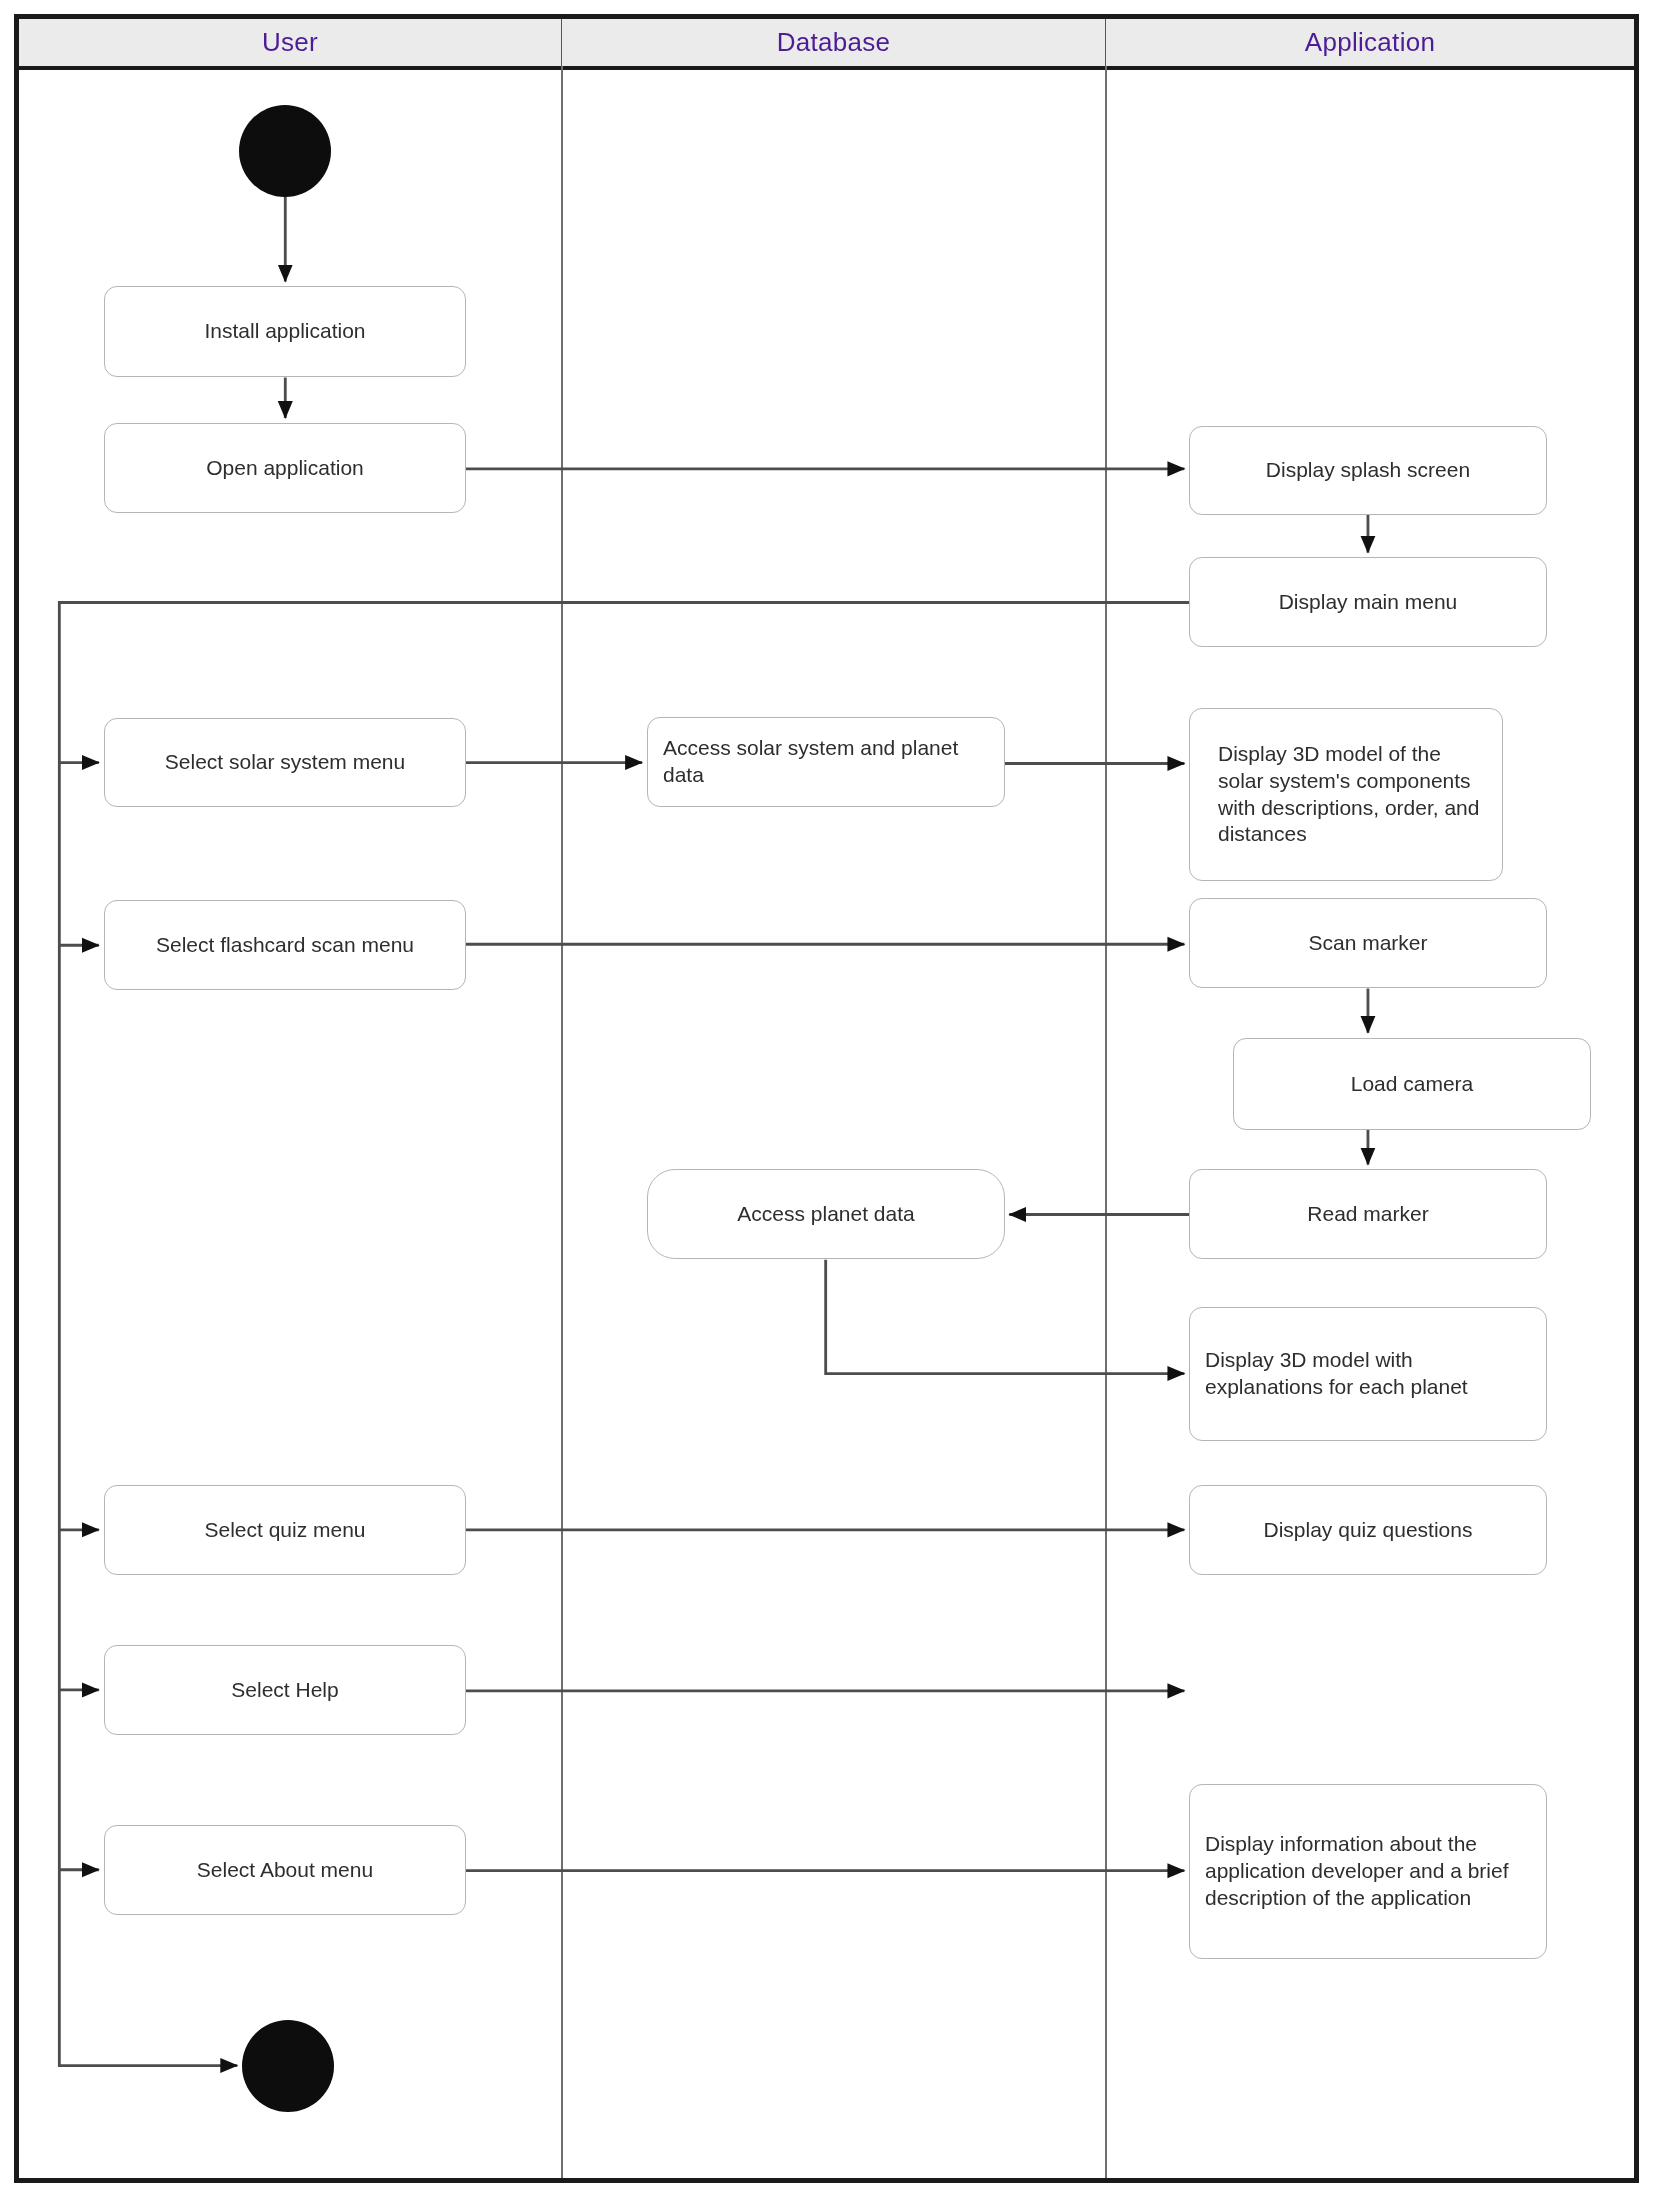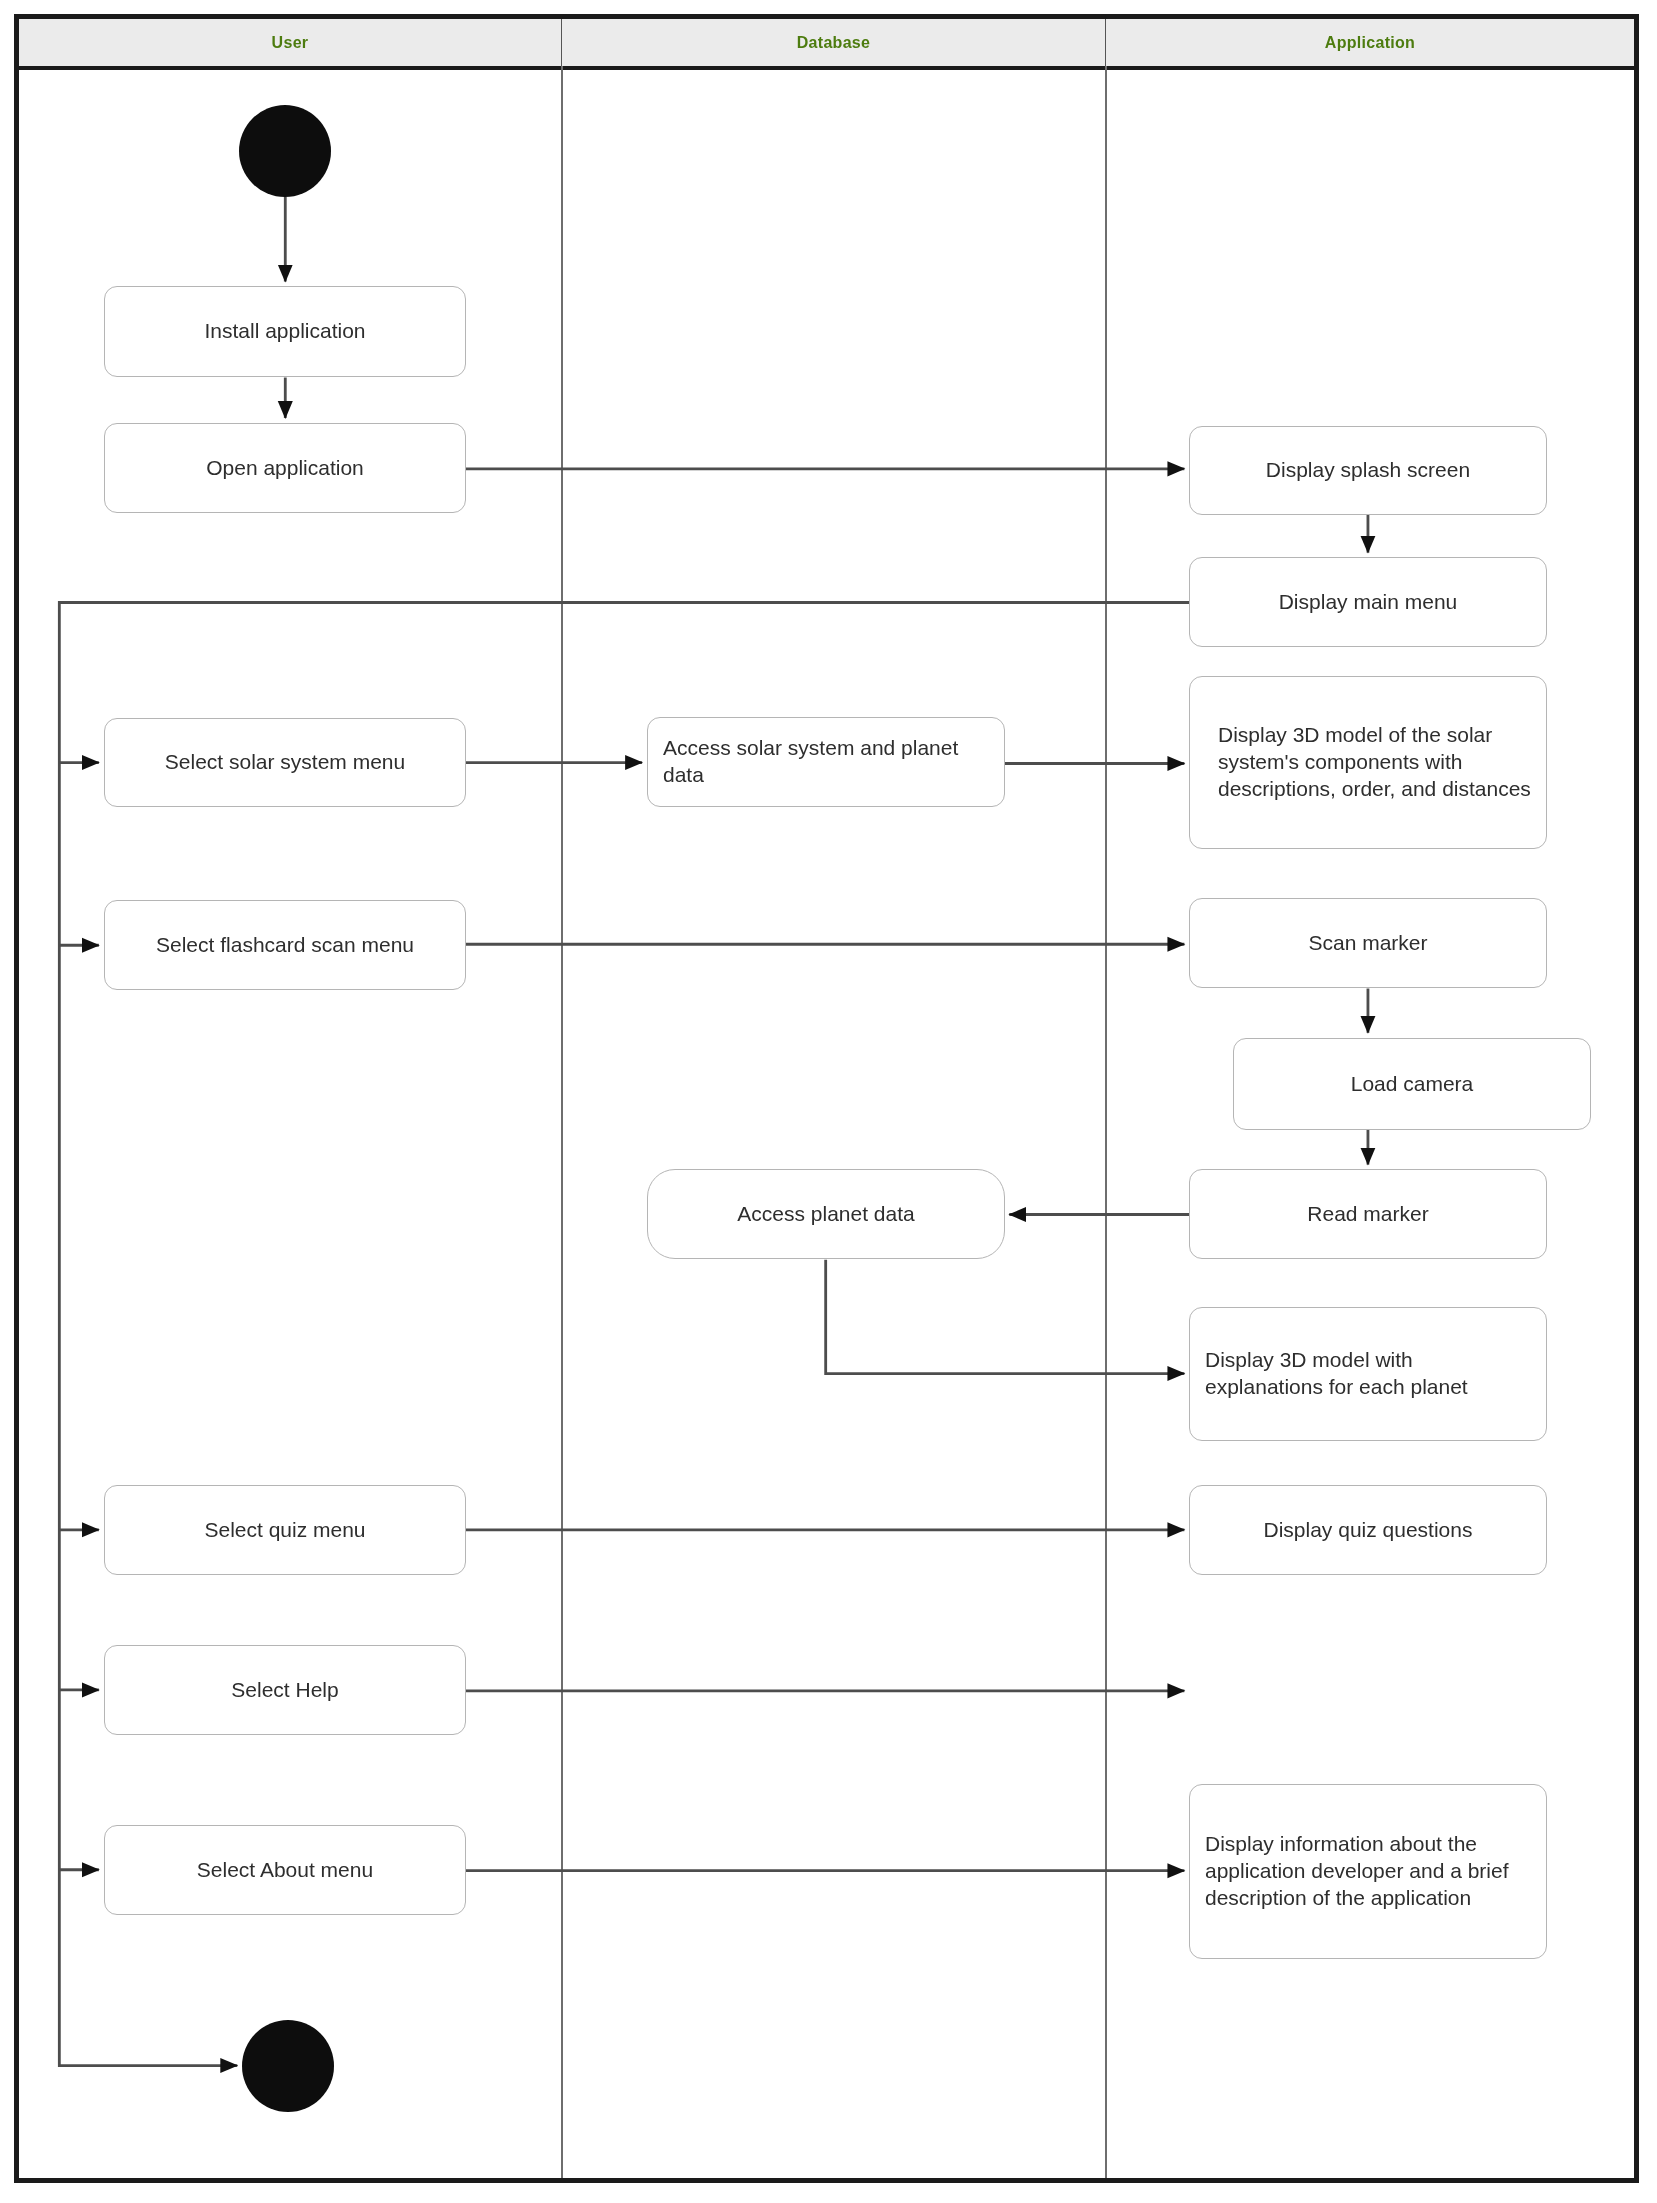--- a/index.html
+++ b/index.html
@@ -13,21 +13,21 @@
     position:absolute;left:14px;top:14px;width:1625px;height:2169px;
     border:5.6px solid #1a1a1a;box-sizing:border-box;background:transparent;
   }
   .lane-header-row{
     position:absolute;left:0;top:0;width:100%;height:47px;
     background:#ebebeb;border-bottom:4.7px solid #1a1a1a;box-sizing:content-box;
     display:flex;
   }
   .lane-header{
     display:flex;align-items:center;justify-content:center;
-    font-size:16px;font-weight:bold;color:#4d7c0f;letter-spacing:0.3px;
+    font-size:26px;font-weight:normal;color:#4c1d95;letter-spacing:0.3px;
   }
   .lane-header.h-user{width:542px;}
   .lane-header.h-database{width:544px;border-left:1.9px solid #555;box-sizing:border-box;}
   .lane-header.h-application{flex:1;border-left:1.9px solid #555;box-sizing:border-box;}
   .lane-divider{
     position:absolute;top:66px;width:1.9px;height:2112px;background:#6e6e6e;
   }
   .lane-divider.d1{left:561px;}
   .lane-divider.d2{left:1105px;}
   
@@ -113,21 +113,21 @@
     </div>
     <div class="action-node" style="left: 647px; top: 1169px; width: 358px; height: 90px; border-radius: 28px;">
       <span>Access planet data</span>
     </div>
     <div class="action-node" style="left: 1189px; top: 426px; width: 358px; height: 89px;">
       <span>Display splash screen</span>
     </div>
     <div class="action-node" style="left: 1189px; top: 557px; width: 358px; height: 90px; padding-left: 15px;">
       <span>Display main menu</span>
     </div>
-    <div class="action-node" style="left: 1189px; top: 676px; width: 358px; height: 173px; padding-left: 28px;">
+    <div class="action-node" style="left: 1189px; top: 708px; width: 314px; height: 173px; padding-left: 28px;">
       <span>Display 3D model of the solar system's components with descriptions, order, and distances</span>
     </div>
     <div class="action-node" style="left: 1189px; top: 898px; width: 358px; height: 90px;">
       <span>Scan marker</span>
     </div>
     <div class="action-node" style="left: 1233px; top: 1038px; width: 358px; height: 92px;">
       <span>Load camera</span>
     </div>
     <div class="action-node" style="left: 1189px; top: 1169px; width: 358px; height: 90px;">
       <span>Read marker</span>

